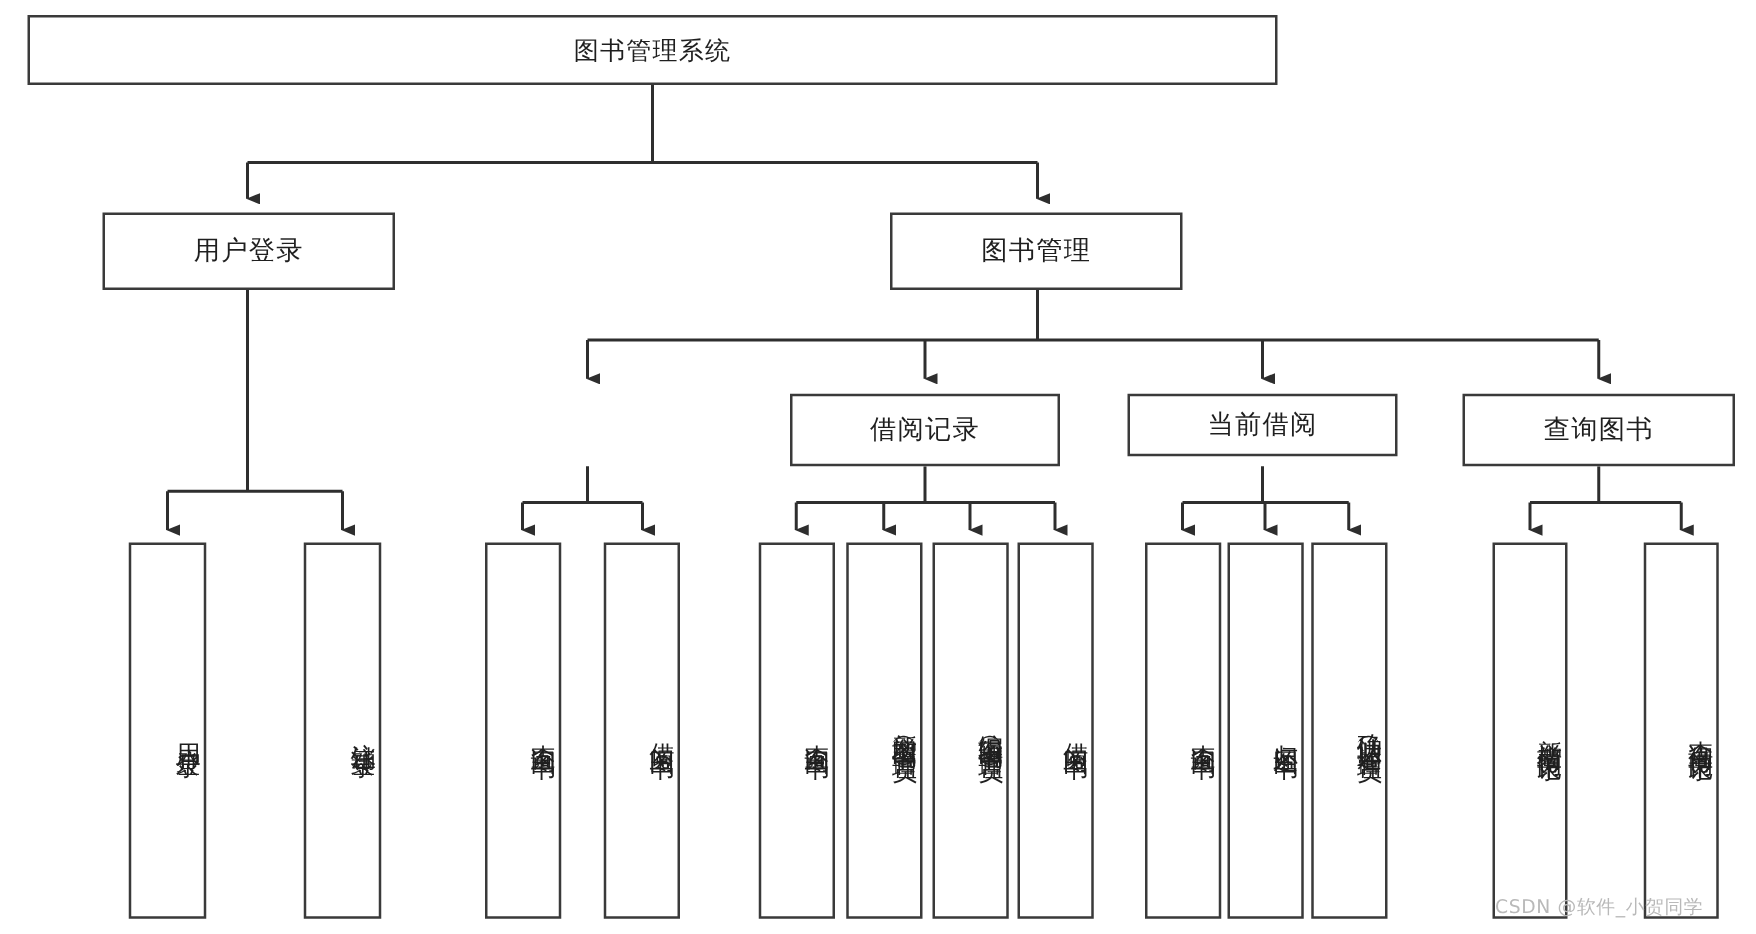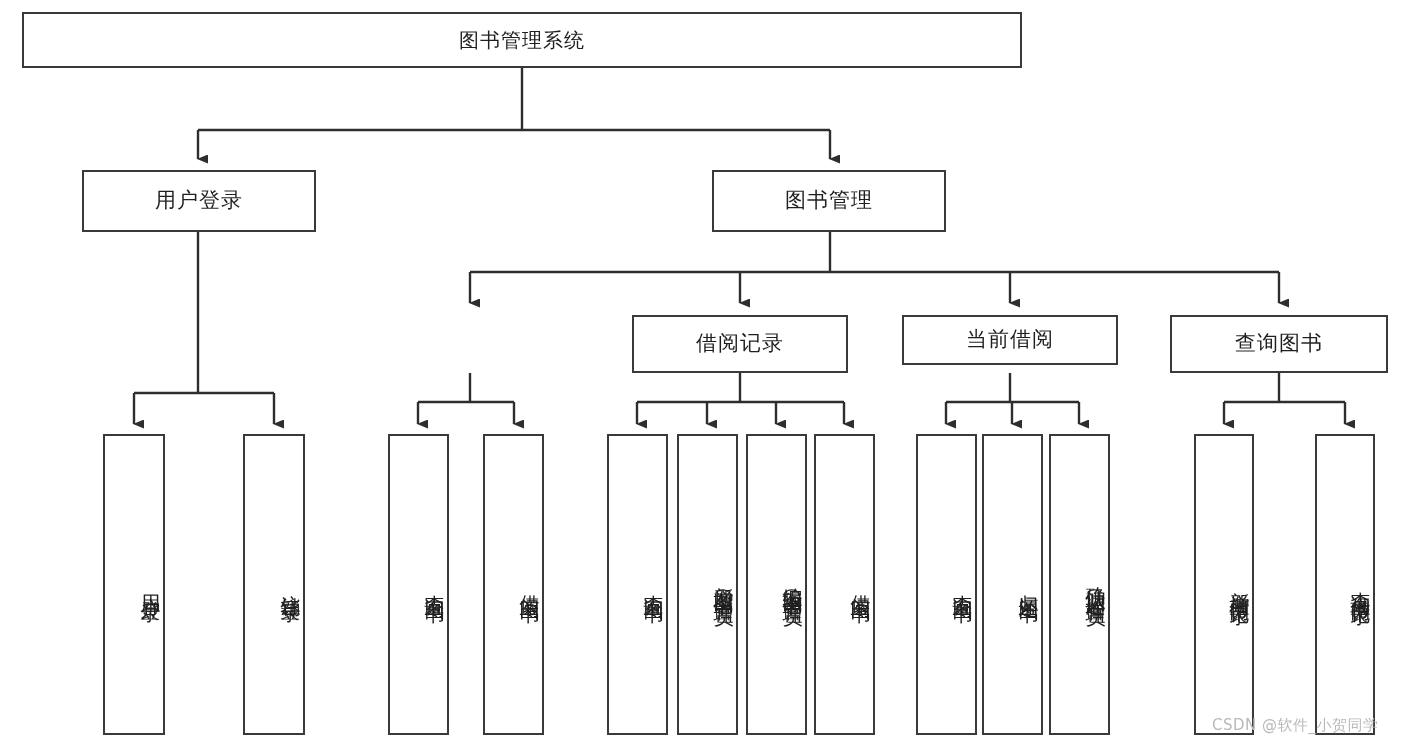--- a/index.html
+++ b/index.html
@@ -89,15 +89,15 @@
   <div class="node vert" style="left:746px;top:434px;width:61px;height:301px;">编辑图书（管理员）</div>
   <div class="node vert" style="left:814px;top:434px;width:61px;height:301px;">借阅图书</div>
 
   <div class="node vert" style="left:916px;top:434px;width:61px;height:301px;">查询图书</div>
   <div class="node vert" style="left:982px;top:434px;width:61px;height:301px;">归还图书</div>
   <div class="node vert" style="left:1049px;top:434px;width:61px;height:301px;">确认归还（管理员）</div>
 
   <div class="node vert" style="left:1194px;top:434px;width:60px;height:301px;">新增借阅记录</div>
   <div class="node vert" style="left:1315px;top:434px;width:60px;height:301px;">查询借阅记录</div>
 
-  <div class="watermark" style="left:1196px;top:716px;padding-left:16px;">CSDN @软件_小贺同学</div>
+  <div class="watermark" style="left:1196px;top:716px;">CSDN @软件_小贺同学</div>
 
 </div>
 
 </body></html>

